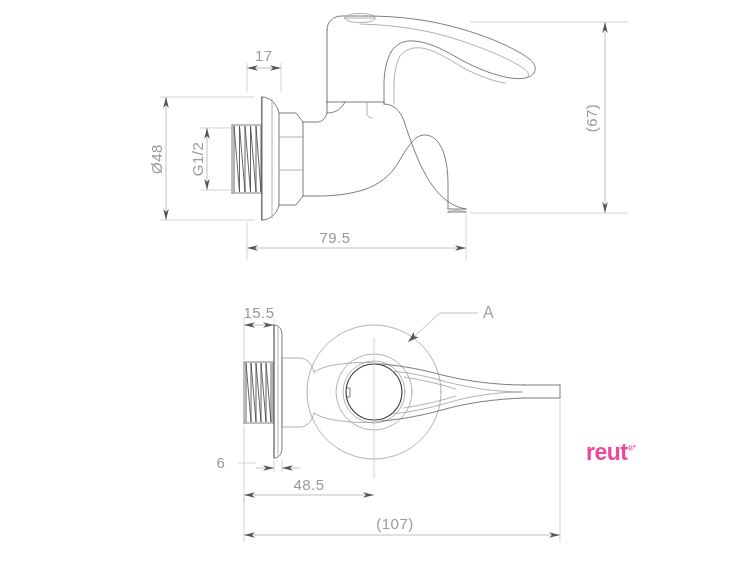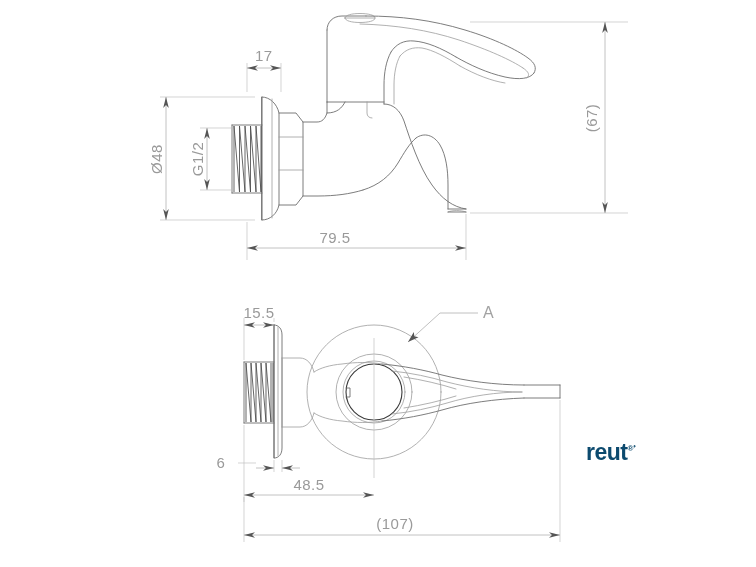--- a/index.html
+++ b/index.html
@@ -92,21 +92,21 @@
   .arrow-fill {
     fill: #555555;
   }
   #brand-logo {
     position: absolute;
     left: 586px;
     top: 441px;
     font-family: "Liberation Sans", sans-serif;
     font-size: 23px;
     font-weight: 700;
-    color: #0c4a6e;
+    color: #ec4899;
     letter-spacing: -0.5px;
     line-height: 1;
     user-select: none;
   }
   #brand-logo .mark {
     font-size: 8px;
     vertical-align: super;
     font-weight: 700;
     letter-spacing: 0;
   }

